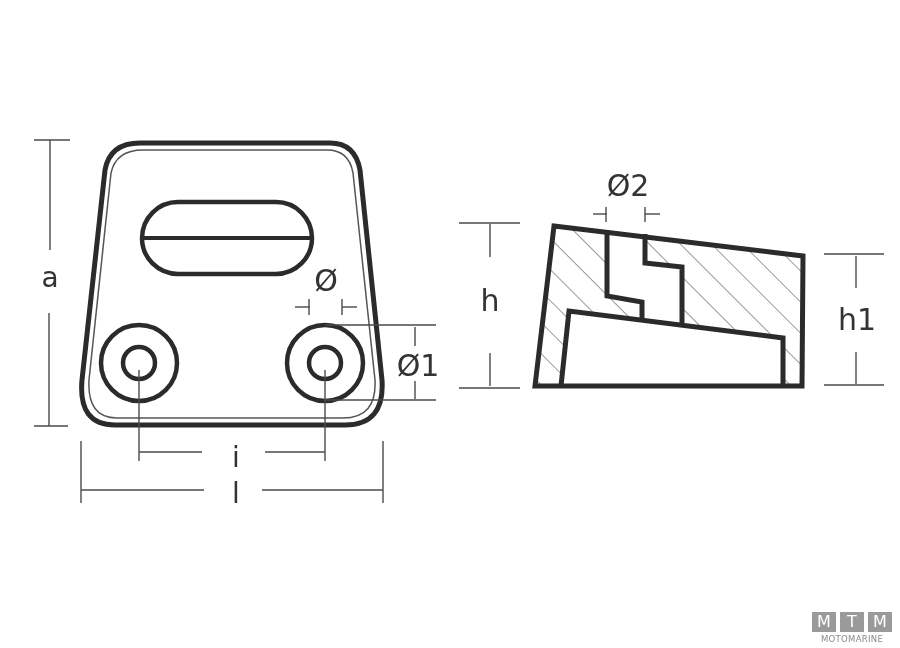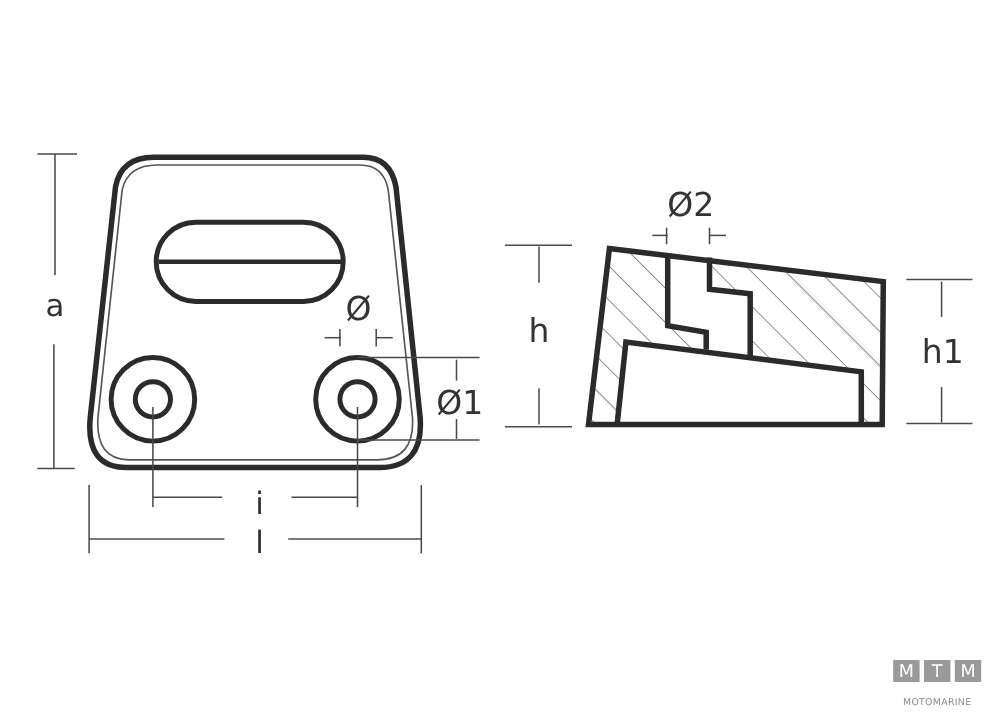--- a/index.html
+++ b/index.html
@@ -6,21 +6,21 @@
   body { width: 900px; height: 648px; position: relative; overflow: hidden; font-family: "DejaVu Sans", sans-serif; }
   #drawing { position: absolute; left: 0; top: 0; width: 900px; height: 648px; }
   .label { font-family: "DejaVu Sans", sans-serif; fill: #333333; }
   .outline { fill: none; stroke: #2b2b2b; stroke-width: 5; stroke-linejoin: round; }
   .thin { fill: none; stroke: #555555; stroke-width: 1.5; }
   .dim { fill: none; stroke: #4a4a4a; stroke-width: 1.4; }
   .hatch { stroke: #444444; stroke-width: 1.1; }
   .logo { position: absolute; right: 8px; bottom: 4px; width: 80px; text-align: center; }
   .logo-boxes { display: flex; justify-content: space-between; }
   .logo-box { width: 24px; height: 20px; background: #9a9a9a; color: #ffffff; font-family: "DejaVu Sans", sans-serif; font-size: 16px; line-height: 20px; text-align: center; }
-  .logo-text { font-family: "DejaVu Sans", sans-serif; font-size: 8.5px; color: #8a8a8a; letter-spacing: 0.3px; margin-top: 14px; }
+  .logo-text { font-family: "DejaVu Sans", sans-serif; font-size: 8.5px; color: #8a8a8a; letter-spacing: 0.3px; margin-top: 2px; }
 </style>
 </head>
 <body>
 
 <svg id="drawing" viewBox="0 0 900 648" xmlns="http://www.w3.org/2000/svg">
   <defs>
     <pattern id="hatch" patternUnits="userSpaceOnUse" width="22" height="22" patternTransform="rotate(-45)">
       <line x1="0" y1="0" x2="0" y2="22" class="hatch"></line>
     </pattern>
   </defs>

